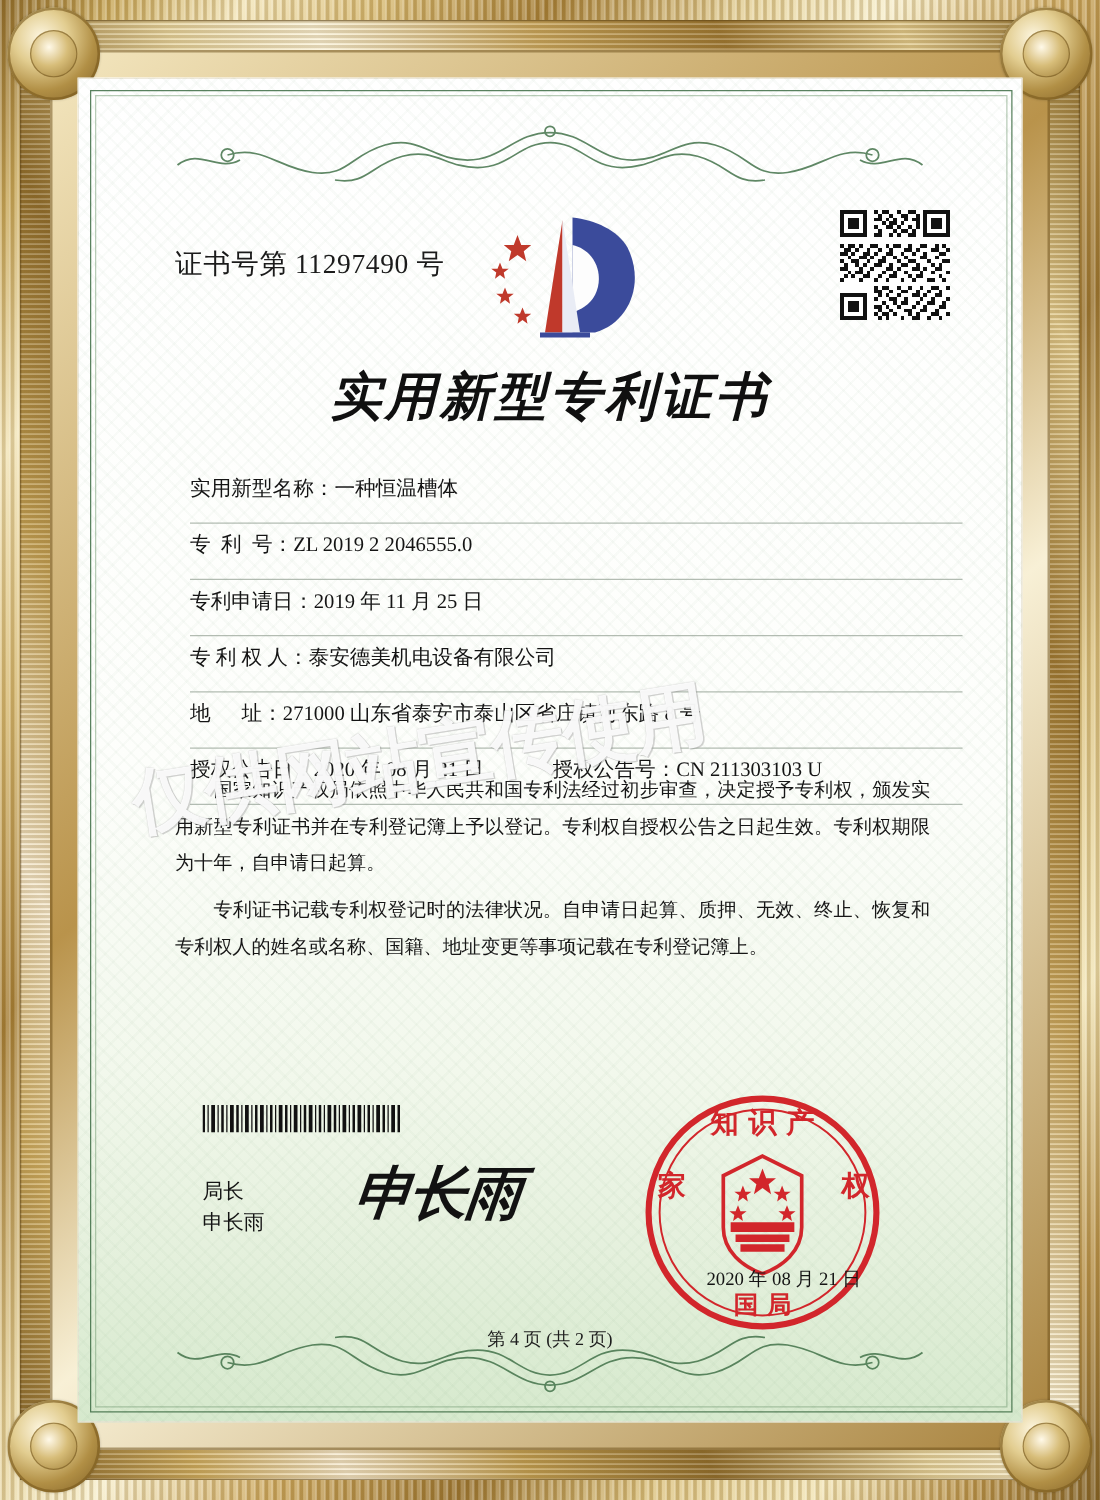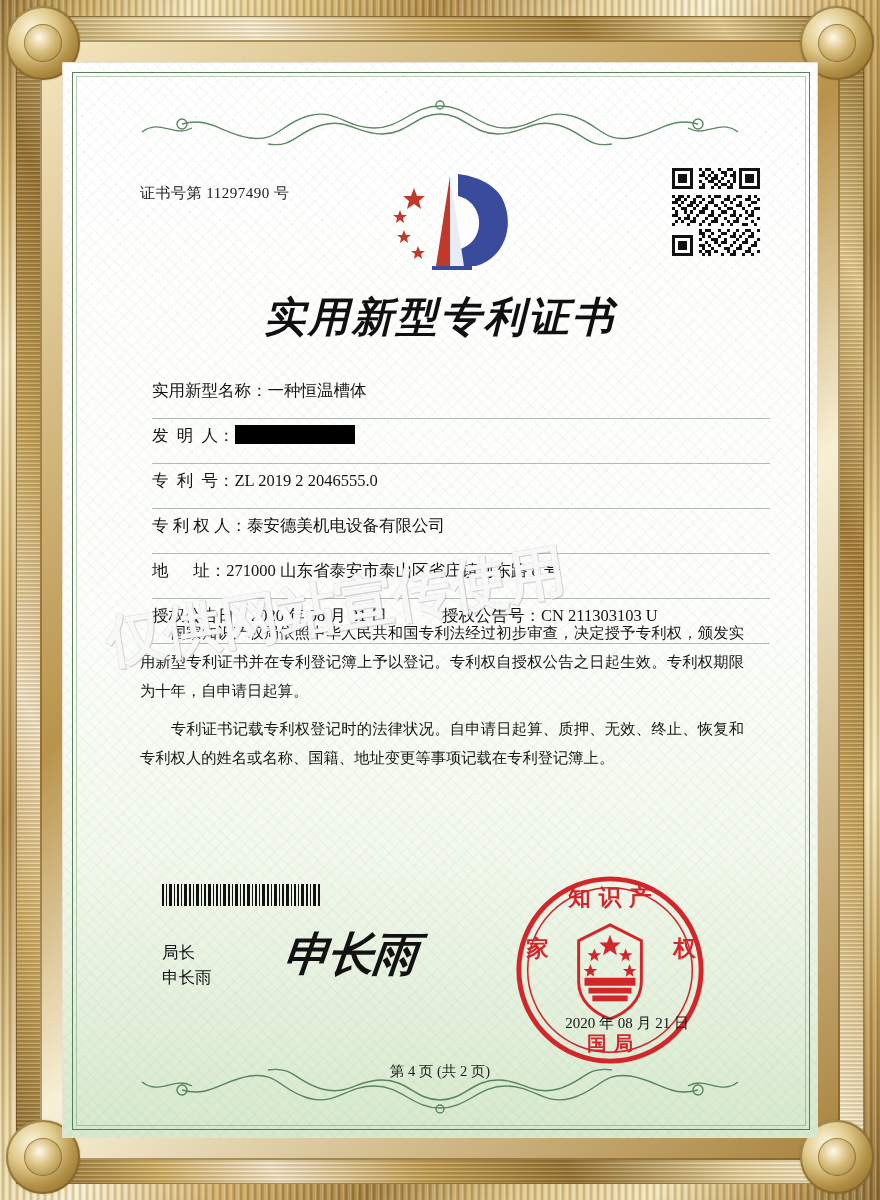--- a/index.html
+++ b/index.html
@@ -79,21 +79,21 @@
     border:1px solid #6f9a6f;opacity:.5;
   }
 
   
   .scroll-band{position:absolute;left:20px;width:716px;height:64px;opacity:.92;}
   .scroll-top{top:36px}
   .scroll-bottom{bottom:22px}
 
   
   .cert-no{
-    position:absolute;left:78px;top:122px;font-size:15px;color:#1b1b1b;
+    position:absolute;left:78px;top:134px;font-size:22px;color:#1b1b1b;
     letter-spacing:.5px;
   }
   .emblem{position:absolute;left:322px;top:104px;width:140px;height:108px;}
   .qr{position:absolute;right:58px;top:106px;width:88px;height:88px;}
 
   .title{
     position:absolute;left:0;right:0;top:228px;text-align:center;
     font-size:41px;font-weight:bold;letter-spacing:3px;color:#101010;
     font-family:"DejaVu Serif","Liberation Serif",serif;
     font-style:italic;
@@ -401,30 +401,30 @@
 
     <div class="title">实用新型专利证书</div>
 
     <div class="fields">
 
       <div class="fld">
         <span class="lbl">实用新型名称：</span><span class="val">一种恒温槽体</span>
         <span class="rule"></span>
       </div>
 
-      <div class="fld">
-        <span class="lbl">发  明  人：</span><span class="redact"></span>
-        <span class="rule"></span>
-      </div>
 
       <div class="fld">
         <span class="lbl">专  利  号：</span><span class="val">ZL 2019 2 2046555.0</span>
         <span class="rule"></span>
       </div>
 
+      <div class="fld">
+        <span class="lbl">专利申请日：</span><span class="val">2019 年 11 月 25 日</span>
+        <span class="rule"></span>
+      </div>
 
       <div class="fld">
         <span class="lbl">专 利 权 人：</span><span class="val">泰安德美机电设备有限公司</span>
         <span class="rule"></span>
       </div>
 
       <div class="fld">
         <span class="lbl">地      址：</span><span class="val">271000 山东省泰安市泰山区省庄镇河东路 8 号</span>
         <span class="rule"></span>
       </div>

